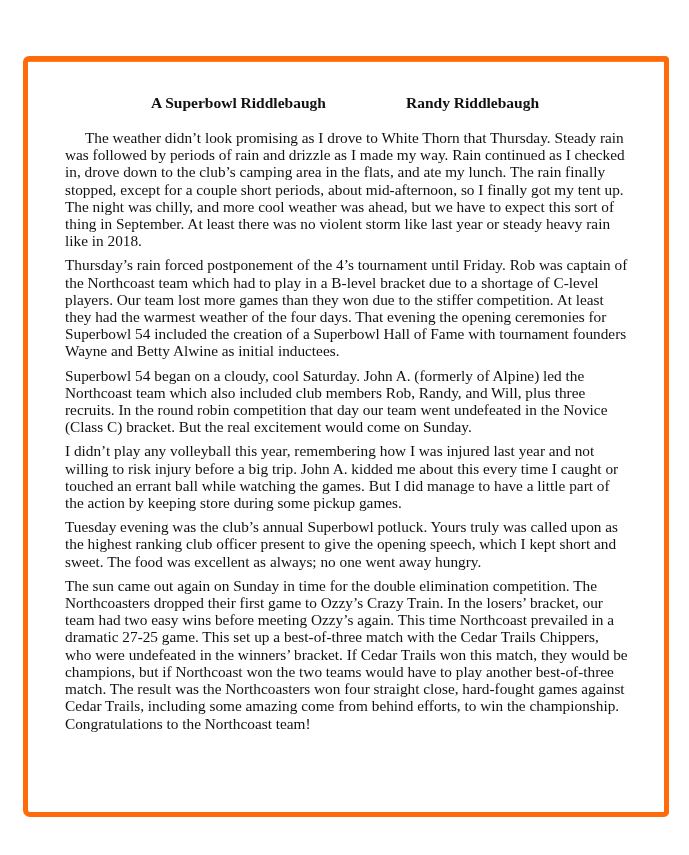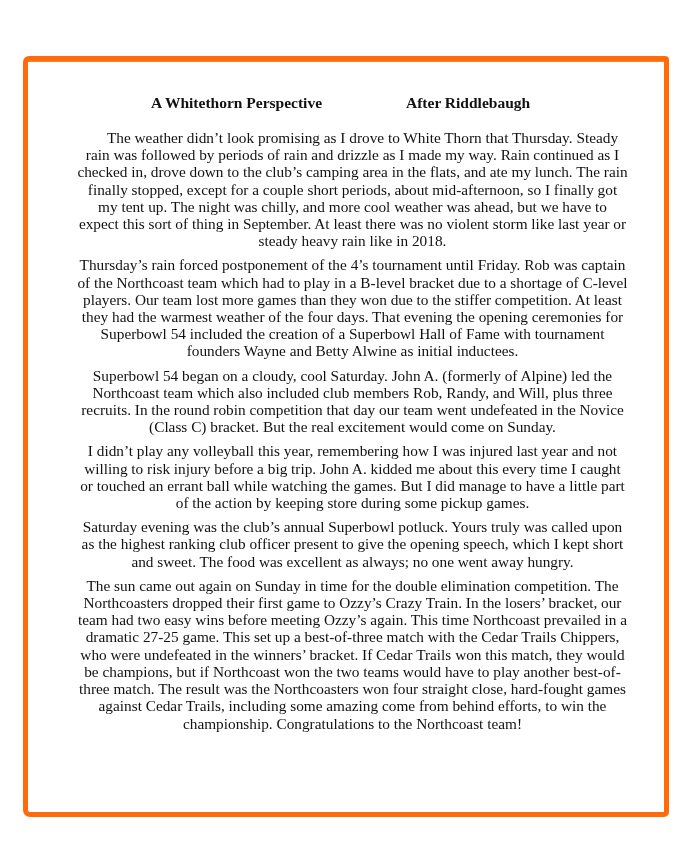--- a/index.html
+++ b/index.html
@@ -27,32 +27,32 @@
   }
   .title-row {
     font-weight: bold;
     font-size: 15.5px;
     height: 17px;
     margin-bottom: 18px;
     position: relative;
   }
   .title-row .t { position: absolute; left: 86px; }
   .title-row .a { position: absolute; left: 341px; }
-  p { margin: 0 0 7px 12px; text-align: center; }
+  p { margin: 0 0 7px 0; text-align: left; }
   p.first { text-indent: 20px; }
 </style>
 </head>
 <body>
 
 <div class="frame"></div>
 
 <div class="content">
   <div class="title-row">
-    <span class="t">A Whitethorn Perspective</span>
-    <span class="a">After Riddlebaugh</span>
+    <span class="t">A Superbowl Riddlebaugh</span>
+    <span class="a">Randy Riddlebaugh</span>
   </div>
   <p class="first">The weather didn’t look promising as I drove to White Thorn that Thursday. Steady rain was followed by periods of rain and drizzle as I made my way. Rain continued as I checked in, drove down to the club’s camping area in the flats, and ate my lunch. The rain finally stopped, except for a couple short periods, about mid-afternoon, so I finally got my tent up. The night was chilly, and more cool weather was ahead, but we have to expect this sort of thing in September. At least there was no violent storm like last year or steady heavy rain like in 2018.</p>
   <p>Thursday’s rain forced postponement of the 4’s tournament until Friday. Rob was captain of the Northcoast team which had to play in a B-level bracket due to a shortage of C-level players. Our team lost more games than they won due to the stiffer competition. At least they had the warmest weather of the four days. That evening the opening ceremonies for Superbowl 54 included the creation of a Superbowl Hall of Fame with tournament founders Wayne and Betty Alwine as initial inductees.</p>
   <p>Superbowl 54 began on a cloudy, cool Saturday. John A. (formerly of Alpine) led the Northcoast team which also included club members Rob, Randy, and Will, plus three recruits. In the round robin competition that day our team went undefeated in the Novice (Class C) bracket. But the real excitement would come on Sunday.</p>
   <p>I didn’t play any volleyball this year, remembering how I was injured last year and not willing to risk injury before a big trip. John A. kidded me about this every time I caught or touched an errant ball while watching the games. But I did manage to have a little part of the action by keeping store during some pickup games.</p>
-  <p>Saturday evening was the club’s annual Superbowl potluck. Yours truly was called upon as the highest ranking club officer present to give the opening speech, which I kept short and sweet. The food was excellent as always; no one went away hungry.</p>
+  <p>Tuesday evening was the club’s annual Superbowl potluck. Yours truly was called upon as the highest ranking club officer present to give the opening speech, which I kept short and sweet. The food was excellent as always; no one went away hungry.</p>
   <p>The sun came out again on Sunday in time for the double elimination competition. The Northcoasters dropped their first game to Ozzy’s Crazy Train. In the losers’ bracket, our team had two easy wins before meeting Ozzy’s again. This time Northcoast prevailed in a dramatic 27-25 game. This set up a best-of-three match with the Cedar Trails Chippers, who were undefeated in the winners’ bracket. If Cedar Trails won this match, they would be champions, but if Northcoast won the two teams would have to play another best-of-three match. The result was the Northcoasters won four straight close, hard-fought games against Cedar Trails, including some amazing come from behind efforts, to win the championship. Congratulations to the Northcoast team!</p>
 </div>
 
 </body></html>

